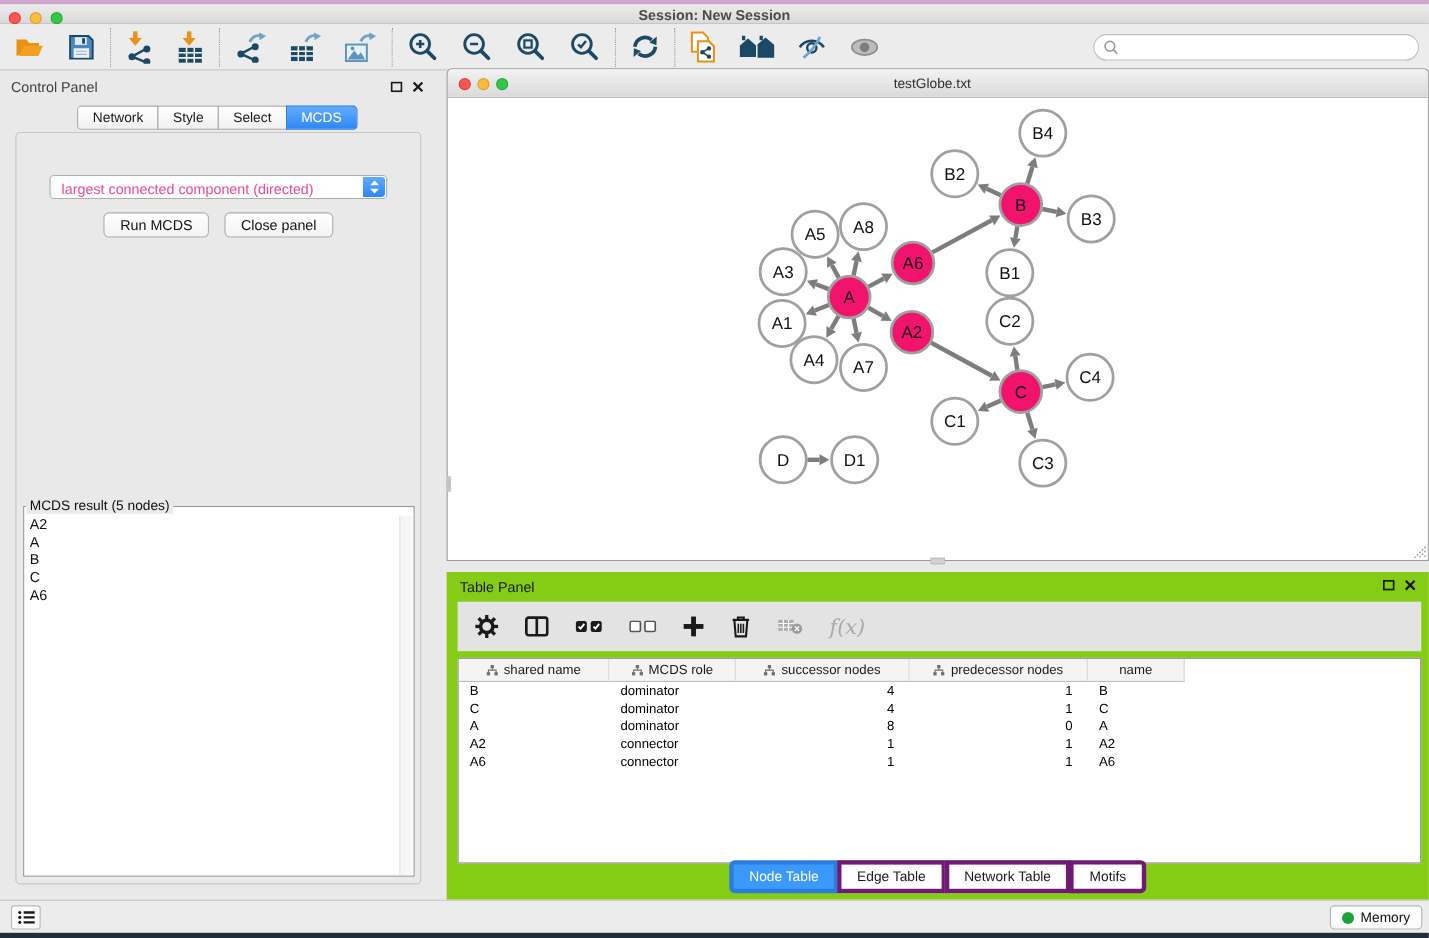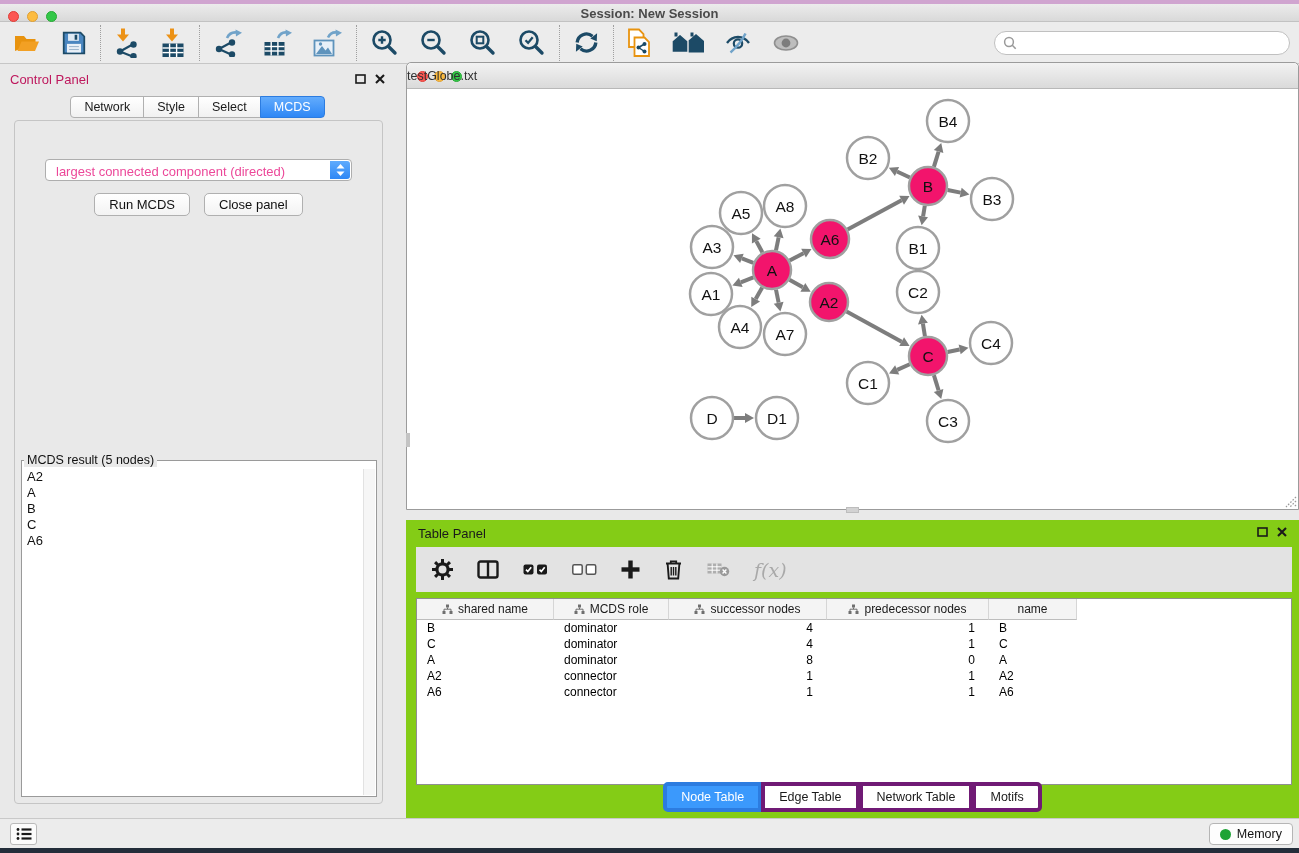--- a/index.html
+++ b/index.html
@@ -24,21 +24,21 @@
   .tgroup { display:flex; align-items:center; gap:20px; padding:0 13px; height:36px;
     border-right:1px dotted #9f9f9f; }
   .tgroup.last { border-right:none; }
   .tbtn { display:flex; align-items:center; justify-content:center; cursor:default; }
   .searchbox { position:absolute; right:9px; top:9px; width:296px; height:24px; background:#fff;
     border:1px solid #c0c0c0; border-radius:12px; display:flex; align-items:center; padding-left:8px; gap:4px; }
   .searchbox input { border:none; outline:none; flex:1; font-size:12px; background:transparent; height:18px; }
 
   
   .control-panel { position:absolute; left:4px; top:66px; width:387px; height:744px; }
-  .panel-title { position:absolute; left:6px; top:6px; font-size:13px; color:#be185d; }
+  .panel-title { position:absolute; left:6px; top:6px; font-size:13px; color:#404040; }
   .panel-wicons { position:absolute; right:6px; top:8px; display:flex; gap:9px; align-items:center; }
   .ctrl-tabs { position:absolute; left:0; right:0; top:30px; display:flex; justify-content:center; z-index:2; }
   .ctab { font-size:12.5px; padding:3px 13px; background:linear-gradient(#ffffff,#f1f1f1);
     border:1px solid #b0b0b0; margin-left:-1px; color:#1a1a1a; }
   .ctab:first-child { border-radius:4px 0 0 4px; margin-left:0; }
   .ctab:last-child { border-radius:0 4px 4px 0; }
   .ctab.active { background:linear-gradient(#63acfd,#2e87f5); border-color:#2c7ce0; color:#fff; }
   .ctrl-body { position:absolute; left:10px; right:8px; top:54px; bottom:6px;
     background:#e9e9e9; border:1px solid #c5c5c5; border-radius:4px; }
   .opt-label { text-align:center; margin-top:18px; font-size:13px; color:#111; }
@@ -56,21 +56,21 @@
   fieldset.result legend { font-size:12.5px; color:#111; margin-left:2px; padding:0 3px; background:#e9e9e9; }
   .mcds-list { position:absolute; left:1px; right:14px; top:2px; bottom:1px; overflow:hidden; }
   .litem { font-size:13px; color:#111; height:16px; line-height:16px; padding-left:4px; }
   .list-scroll { position:absolute; right:1px; top:2px; bottom:1px; width:12px; background:#f6f6f6; border-left:1px solid #e2e2e2; }
 
   
   .netwin { position:absolute; left:406px; top:62px; width:893px; height:448px;
     background:#fff; border:1px solid #9b9b9b; border-radius:5px 5px 0 0; }
   .net-titlebar { position:absolute; left:0; right:0; top:0; height:26px;
     background:linear-gradient(#f2f2f2,#dadada); border-bottom:1px solid #b8b8b8; border-radius:5px 5px 0 0; }
-  .net-titlebar .title { position:absolute; left:0; right:10px; top:6px; font-size:12.5px; color:#303030; }
+  .net-titlebar .title { position:absolute; left:0; right:10px; top:6px; text-align:center; font-size:12.5px; color:#303030; }
   .net-lights { position:absolute; left:10px; top:8px; display:flex; gap:6px; }
   .net-content { position:absolute; left:0; right:0; top:26px; bottom:0; overflow:hidden; }
   .vscroll-handle { position:absolute; left:-1px; top:370px; width:4px; height:14px; background:#c4c4c4; }
   .hscroll-handle { position:absolute; left:439px; bottom:-4px; width:13px; height:6px; background:#d2d2d2; border:1px solid #bdbdbd; }
   .resize-grip { position:absolute; right:1px; bottom:1px; }
 
   
   .table-panel { position:absolute; left:406px; top:520px; right:0; bottom:35px; background:#84cc16; }
   .tp-title { position:absolute; left:12px; top:6px; font-size:13px; color:#1a1a1a; }
   .tp-wicons { position:absolute; right:12px; top:7px; display:flex; gap:9px; align-items:center; }

